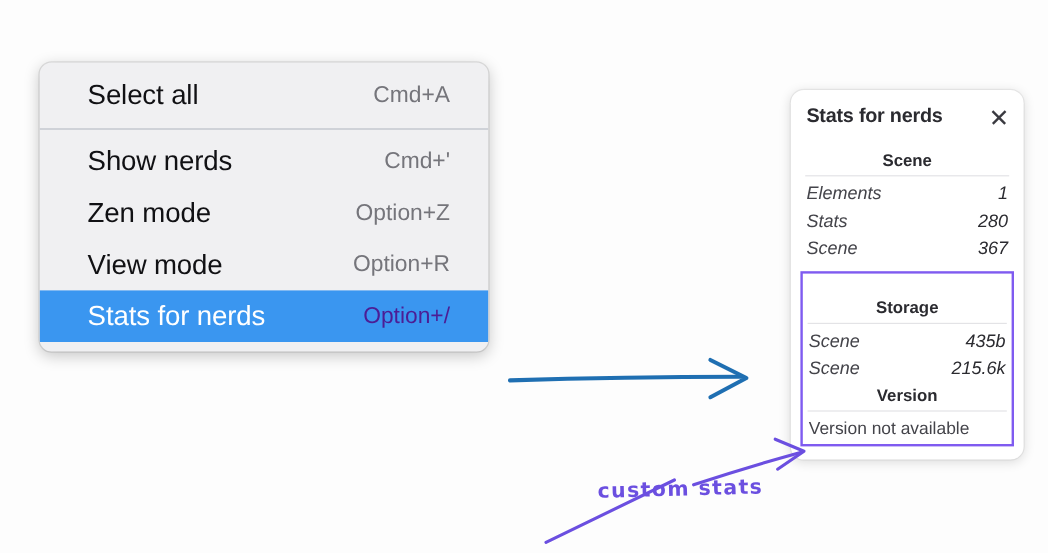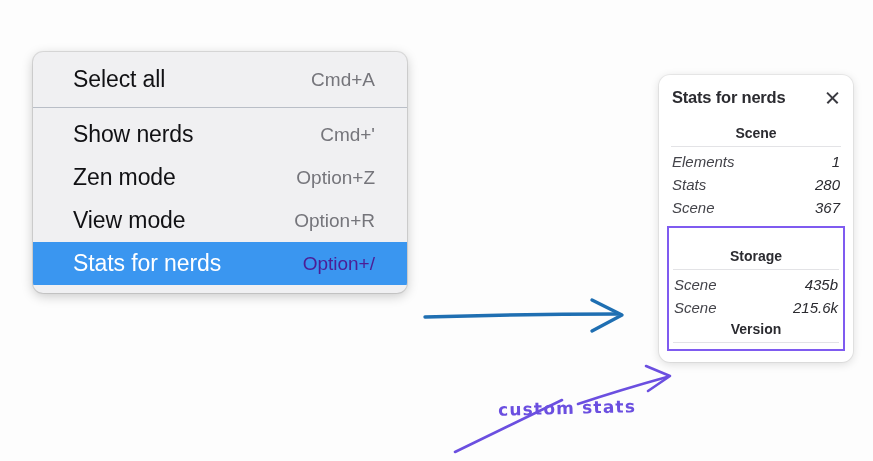--- a/index.html
+++ b/index.html
@@ -255,20 +255,21 @@
         </div>
         <div class="sp-row">
           <span class="k">Scene</span>
           <span class="v">215.6k</span>
         </div>
       </div>
 
       <div>
         <div class="sp-section-title">Version</div>
         <div class="sp-rule"></div>
+        <div class="sp-note">Version not available</div>
       </div>
 
     </div>
 
   </div>
 
   <svg id="annotations" viewBox="0 0 873 461">
 
     <g>
       <path d="M425 317 Q520 314 618 314" stroke="#1f6fb2" stroke-width="3.4" fill="none" stroke-linecap="round"></path>

